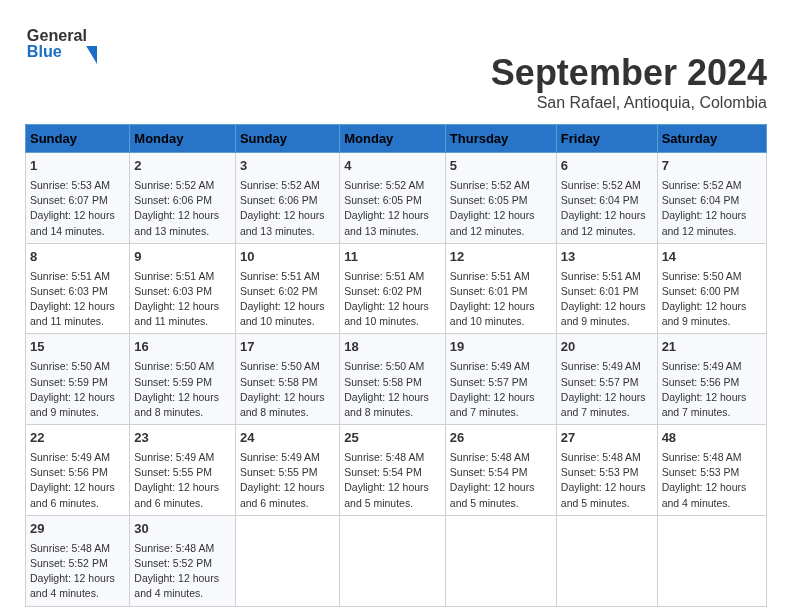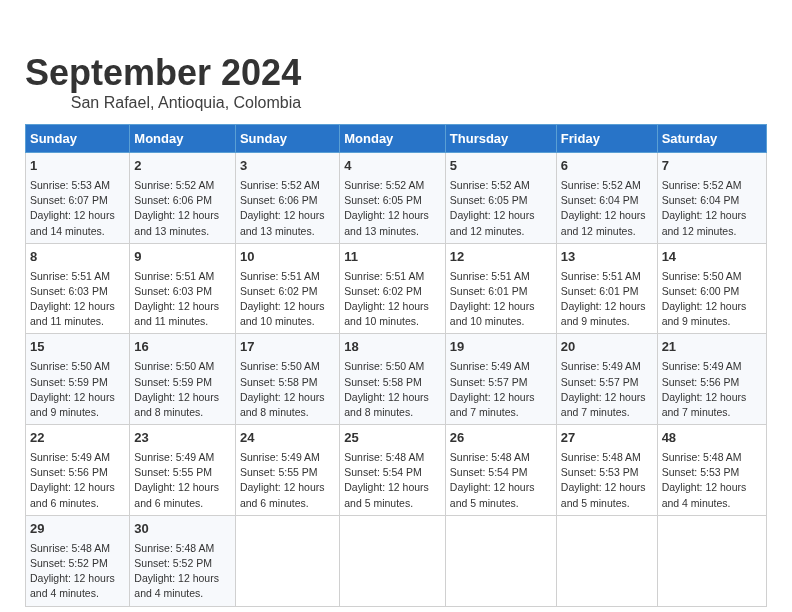--- a/index.html
+++ b/index.html
@@ -35,21 +35,21 @@
       color: #404040;
       font-weight: normal;
     }
     table {
       width: 100%;
       border-collapse: collapse;
       font-size: 11px;
     }
     thead tr th {
       background: #2874c8;
-      color: #ffffff;
+      color: #000000;
       padding: 6px 4px;
       text-align: left;
       font-size: 13px;
       font-weight: bold;
       border: 1px solid #5a9fd4;
     }
     tbody tr td {
       border: 1px solid #d0d0d0;
       vertical-align: top;
       padding: 4px 4px;
@@ -72,20 +72,27 @@
     .empty { background: #fff !important; }
     .logo-svg {
       width: 90px;
       height: 45px;
     }
   </style>
 </head>
 <body>
 
 <div class="header">
+  <div class="logo">
+    <svg class="logo-svg" viewBox="0 0 100 48" xmlns="http://www.w3.org/2000/svg">
+      <text x="2" y="22" font-family="Arial" font-size="18" font-weight="bold" fill="#333">General</text>
+      <text x="2" y="40" font-family="Arial" font-size="18" font-weight="bold" fill="#1a6fc4">Blue</text>
+      <polygon points="68,28 80,28 80,48" fill="#1a6fc4"></polygon>
+    </svg>
+  </div>
   <div class="title-block">
     <h1>September 2024</h1>
     <h2>San Rafael, Antioquia, Colombia</h2>
   </div>
 </div>
 
 <table>
   <thead>
     <tr>
     <th>Sunday</th>

